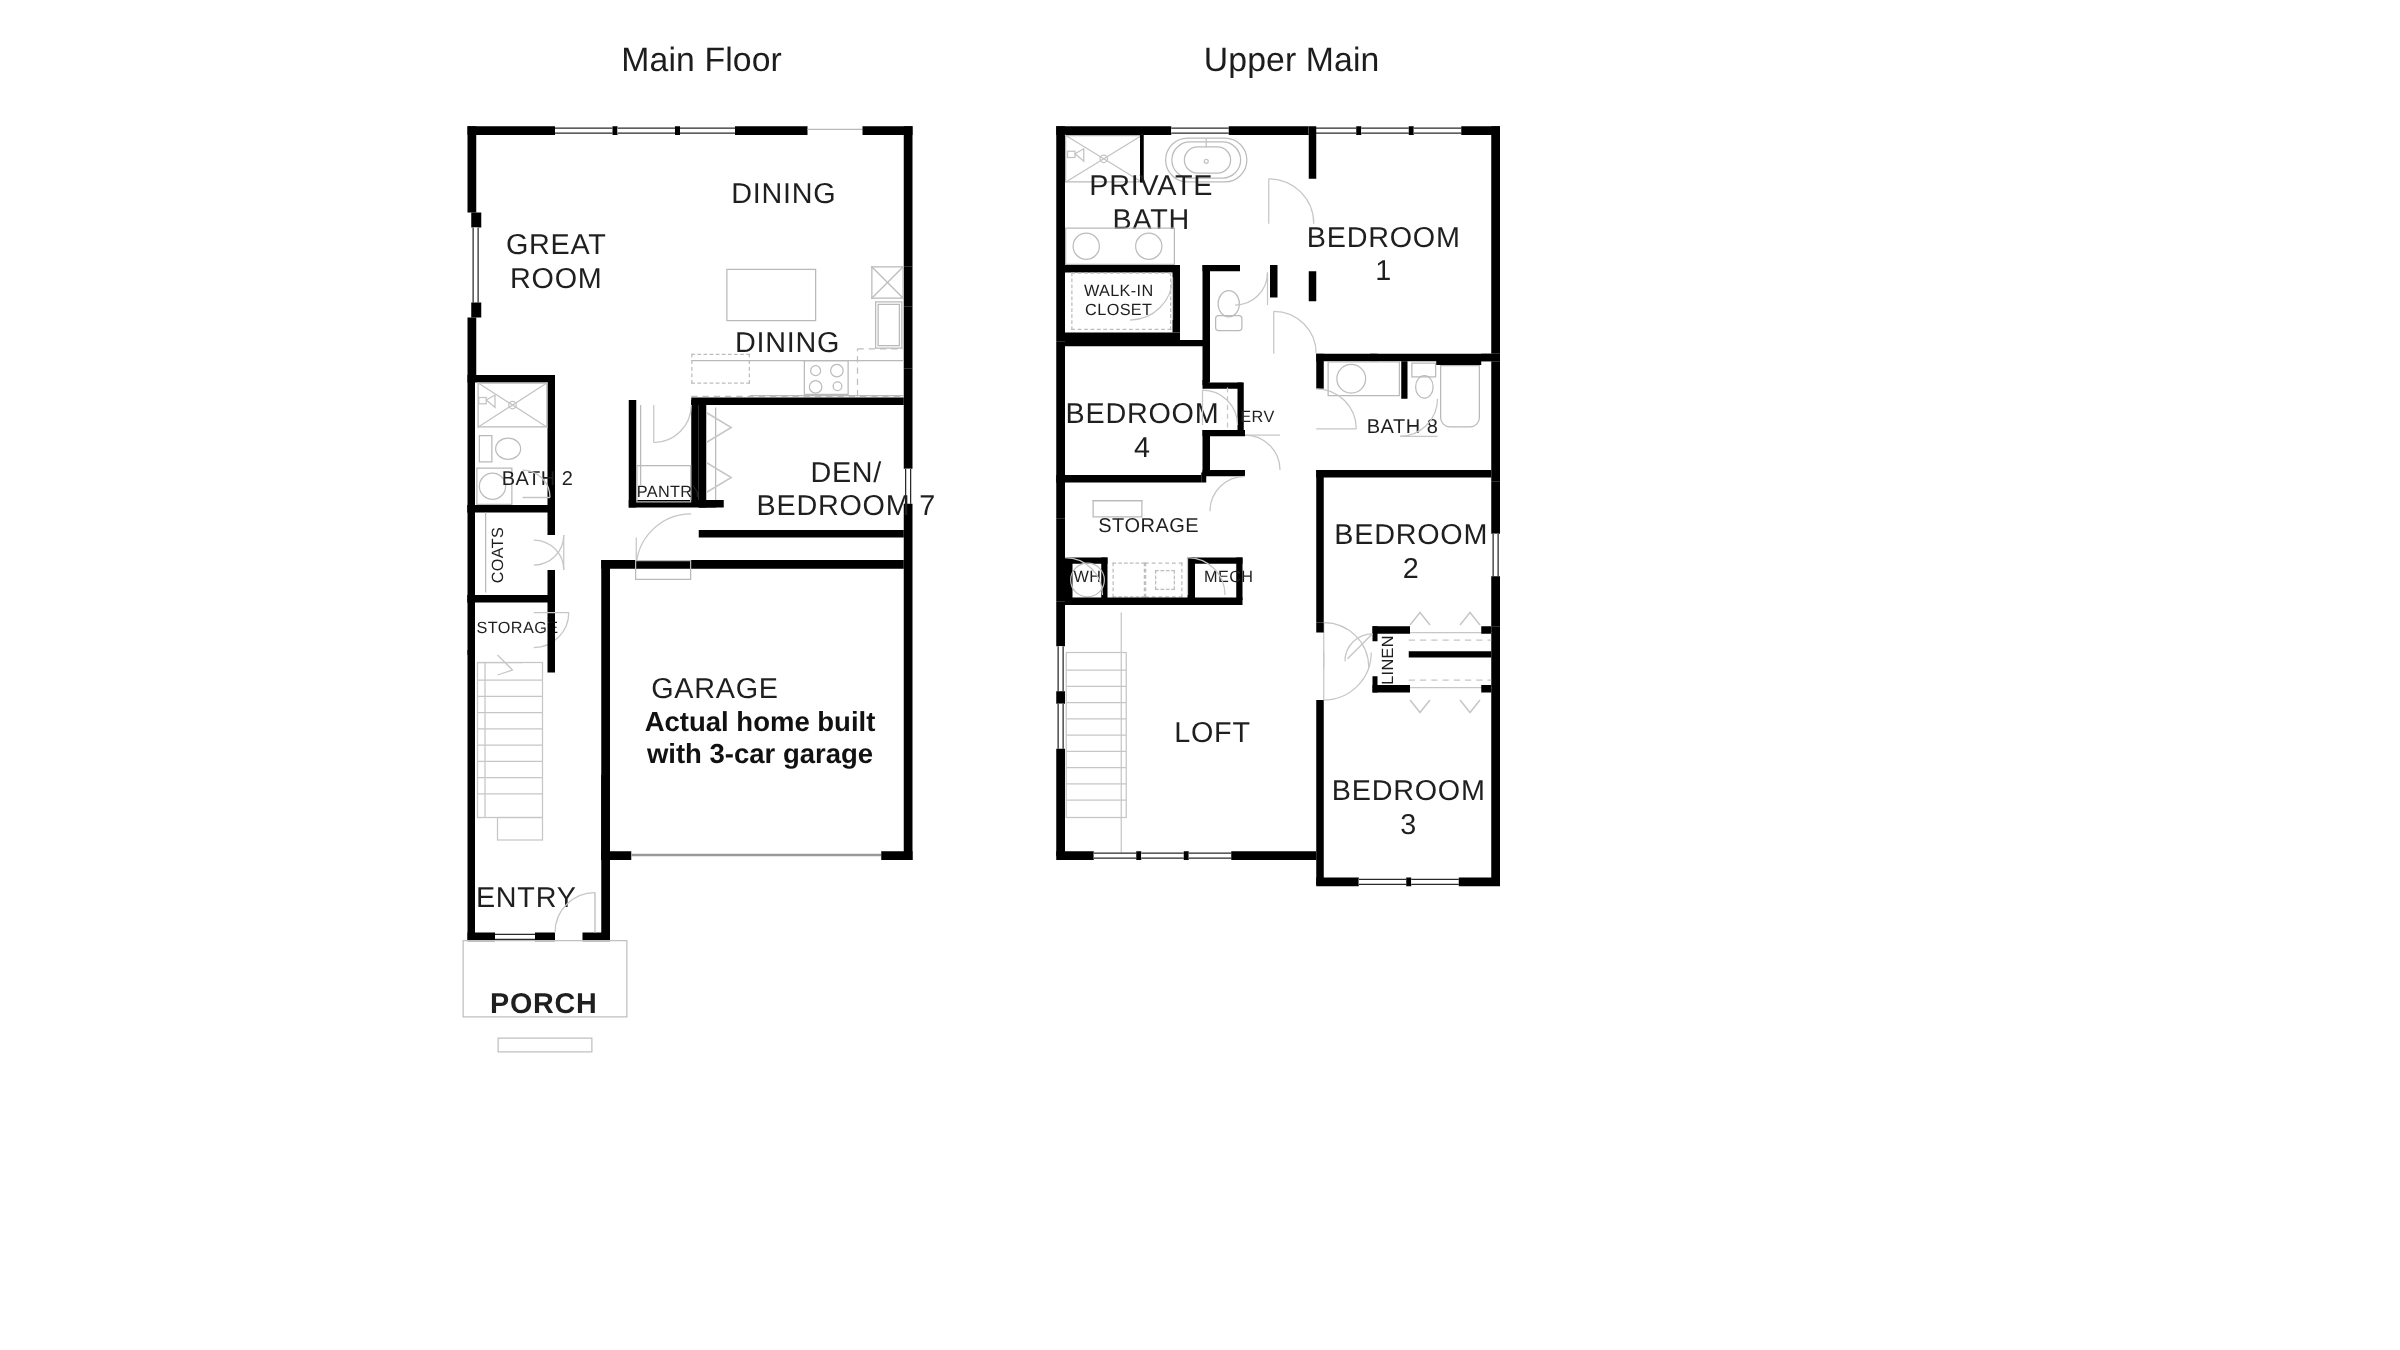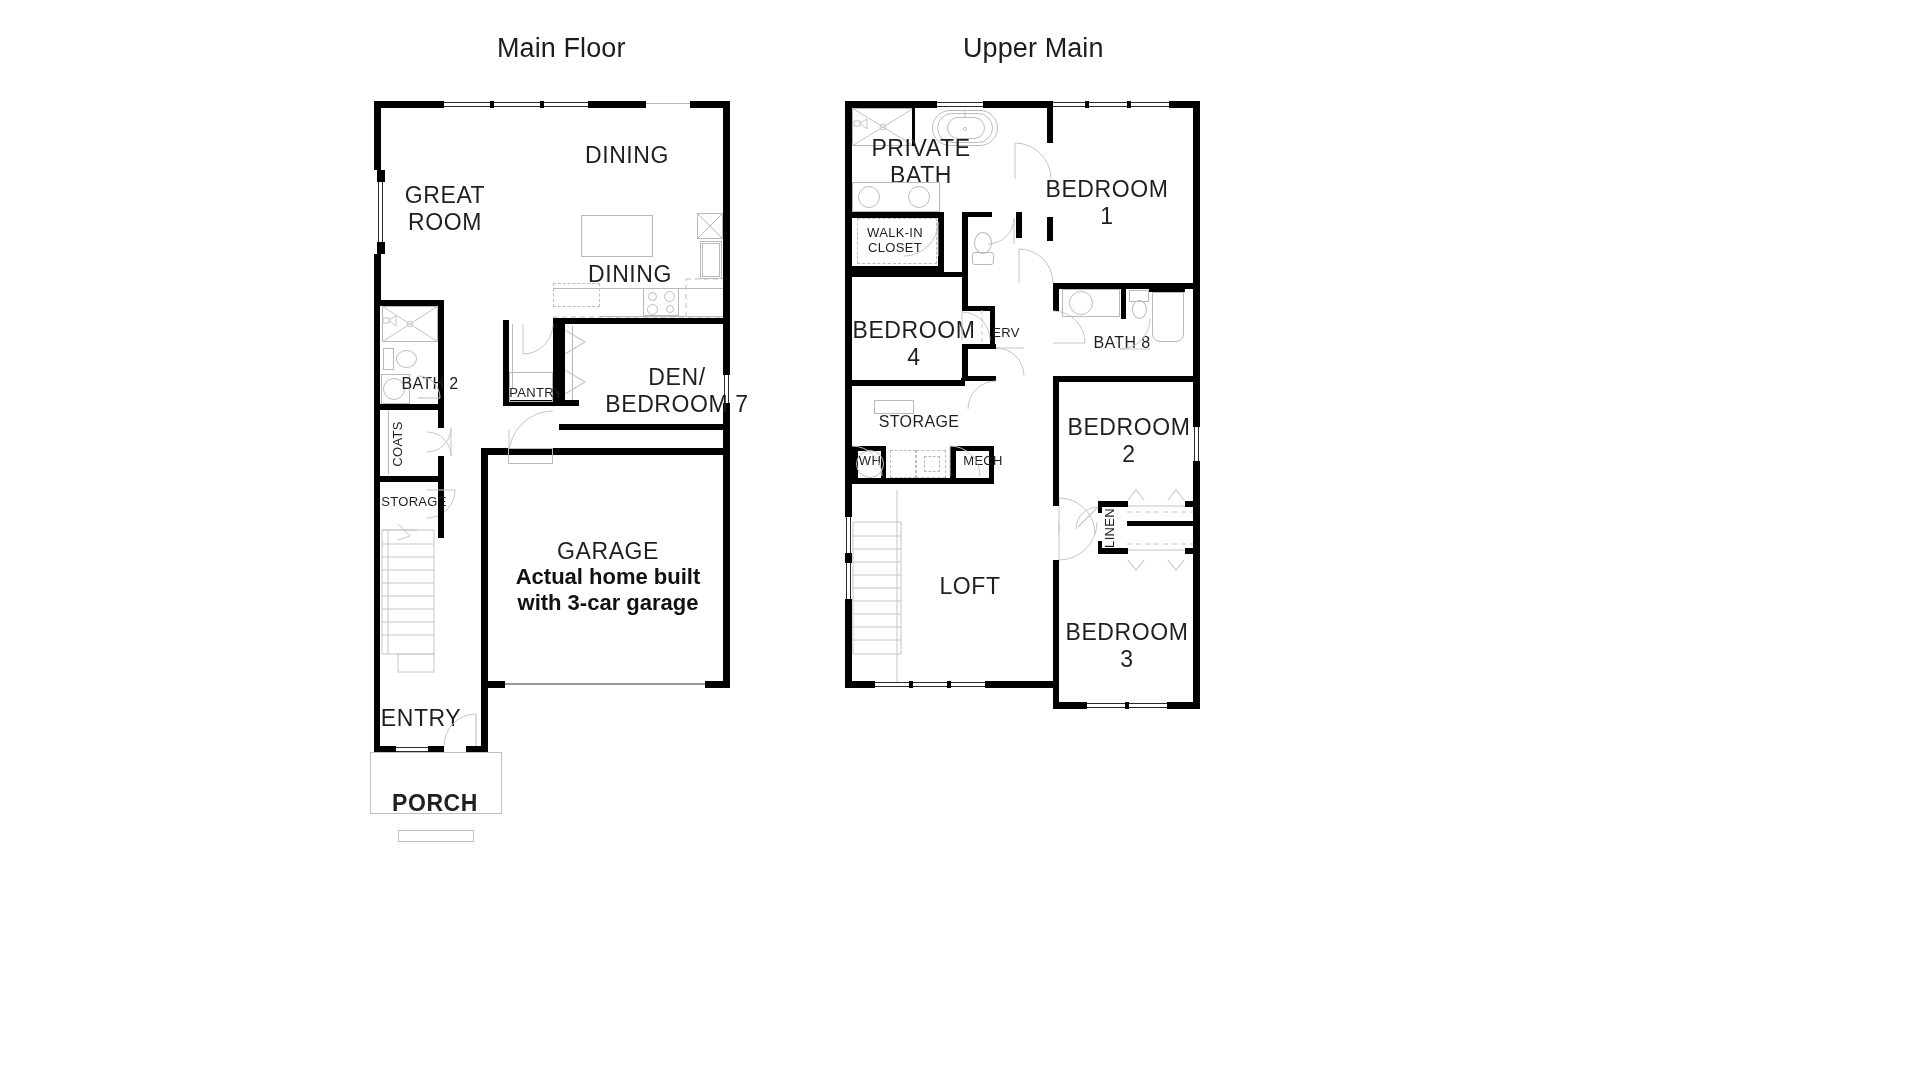--- a/index.html
+++ b/index.html
@@ -174,21 +174,21 @@
       <path d="M509 455 A44 44 0 0 1 553 411" fill="none" stroke="#c6c6c6" stroke-width="1"></path>
       <line x1="509" y1="455" x2="509" y2="430" stroke="#c6c6c6" stroke-width="1"></line>
     </svg>
 
     <div class="w" style="left:481px;top:448px;width:242px;height:7px;"></div>
     <div class="w" style="left:481px;top:448px;width:7px;height:240px;"></div>
     <div class="w" style="left:481px;top:681px;width:24px;height:7px;"></div>
     <div class="t2" style="left:505px;top:683px;width:200px;height:2px;"></div>
     <div class="w" style="left:705px;top:681px;width:25px;height:7px;"></div>
     <div class="box" style="left:508px;top:448px;width:45px;height:16px;"></div>
-    <div class="rlabel" style="left:608px;top:551px;">GARAGE</div>
+    <div class="rlabel" style="left:572px;top:551px;">GARAGE</div>
     <div class="rlabel bold" style="left:608px;top:590px;">Actual home built
 with 3-car garage</div>
 
     <div class="w" style="left:374px;top:520px;width:6px;height:232px;"></div>
     <div class="w" style="left:438px;top:498px;width:6px;height:40px;"></div>
     <svg class="ov">
       <rect x="382" y="530" width="52" height="124" fill="none" stroke="#c6c6c6" stroke-width="1"></rect>
       <line x1="382" y1="544" x2="434" y2="544" stroke="#c6c6c6" stroke-width="1"></line>
       <line x1="382" y1="557" x2="434" y2="557" stroke="#c6c6c6" stroke-width="1"></line>
       <line x1="382" y1="570" x2="434" y2="570" stroke="#c6c6c6" stroke-width="1"></line>

